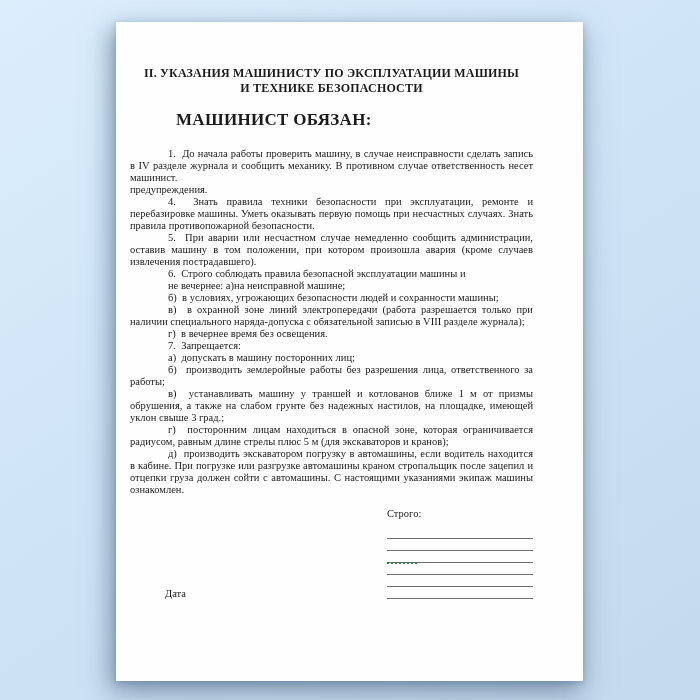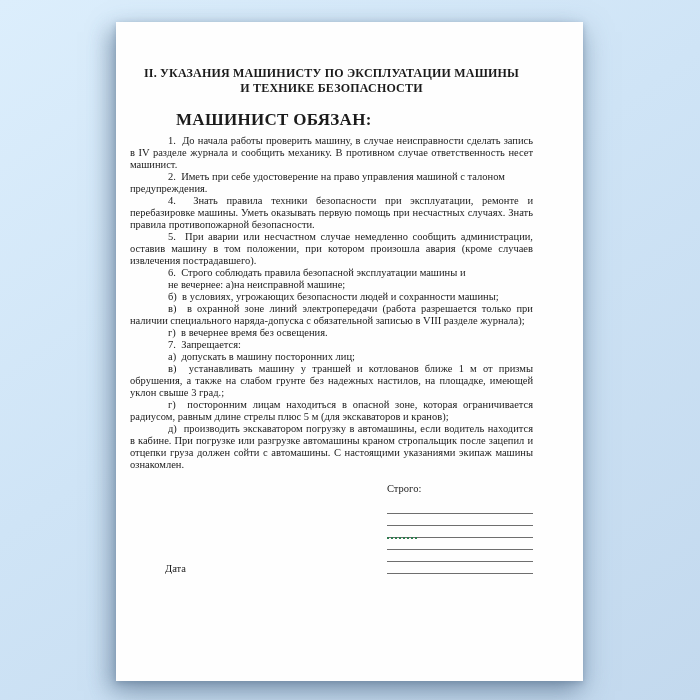--- a/index.html
+++ b/index.html
@@ -17,21 +17,21 @@
     font-family:Liberation Serif, serif;
   }
   .title{
     margin:44px 0 0 0;text-align:center;
     font-size:12px;font-weight:bold;line-height:15px;letter-spacing:.2px;
   }
   .heading{
     margin:14px 0 0 46px;
     font-size:17px;font-weight:bold;letter-spacing:.3px;
   }
-  .doc-body{margin-top:5px;font-size:10.5px;line-height:12px;text-align:justify;}
+  .doc-body{margin-top:18px;font-size:10.5px;line-height:12px;text-align:justify;}
   .doc-body p{margin:0;text-indent:38px;}
   .doc-body p.cont{text-indent:0;}
   .footer{
     margin-top:12px;display:flex;justify-content:space-between;align-items:flex-end;
     font-size:10.5px;
   }
   .date-label{margin-left:35px;}
   .signatures{width:146px;}
   .sig-lines{margin-top:8px;}
   .sig-line{height:11px;border-bottom:1px solid #6e6e6e;position:relative;}
@@ -47,31 +47,31 @@
 
   <div class="title">
     <div>II. УКАЗАНИЯ МАШИНИСТУ ПО ЭКСПЛУАТАЦИИ МАШИНЫ</div>
     <div>И ТЕХНИКЕ БЕЗОПАСНОСТИ</div>
   </div>
 
   <div class="heading">МАШИНИСТ ОБЯЗАН:</div>
 
   <div class="doc-body">
     <p>1.&nbsp; До начала работы проверить машину, в случае неисправности сделать запись в IV разделе журнала и сообщить механику. В противном случае ответственность несет машинист.</p>
-    <p>2.&nbsp; Иметь при себе удостоверение на право управления машиной с талоном</p>
     <p class="cont">предупреждения.</p>
     <p>4.&nbsp; Знать правила техники безопасности при эксплуатации, ремонте и перебазировке машины. Уметь оказывать первую помощь при несчастных случаях. Знать правила противопожарной безопасности.</p>
     <p>5.&nbsp; При аварии или несчастном случае немедленно сообщить администрации, оставив машину в том положении, при котором произошла авария (кроме случаев извлечения пострадавшего).</p>
     <p>6.&nbsp; Строго соблюдать правила безопасной эксплуатации машины и</p>
     <p>не вечернее: а)на неисправной машине;</p>
     <p>б)&nbsp; в условиях, угрожающих безопасности людей и сохранности машины;</p>
     <p>в)&nbsp; в охранной зоне линий электропередачи (работа разрешается только при наличии специального наряда-допуска с обязательной записью в VIII разделе журнала);</p>
     <p>г)&nbsp; в вечернее время без освещения.</p>
     <p>7.&nbsp; Запрещается:</p>
     <p>а)&nbsp; допускать в машину посторонних лиц;</p>
+    <p>б)&nbsp; производить землеройные работы без разрешения лица, ответственного за работы;</p>
     <p>в)&nbsp; устанавливать машину у траншей и котлованов ближе 1 м от призмы обрушения, а также на слабом грунте без надежных настилов, на площадке, имеющей уклон свыше 3 град.;</p>
     <p>г)&nbsp; посторонним лицам находиться в опасной зоне, которая ограничивается радиусом, равным длине стрелы плюс 5 м (для экскаваторов и кранов);</p>
     <p>д)&nbsp; производить экскаватором погрузку в автомашины, если водитель находится в кабине. При погрузке или разгрузке автомашины краном стропальщик после зацепил и отцепки груза должен сойти с автомашины. С настоящими указаниями экипаж машины ознакомлен.</p>
   </div>
 
   <div class="footer">
     <span class="date-label">Дата</span>
     <div class="signatures">
       <span>Строго:</span>
       <div class="sig-lines">

